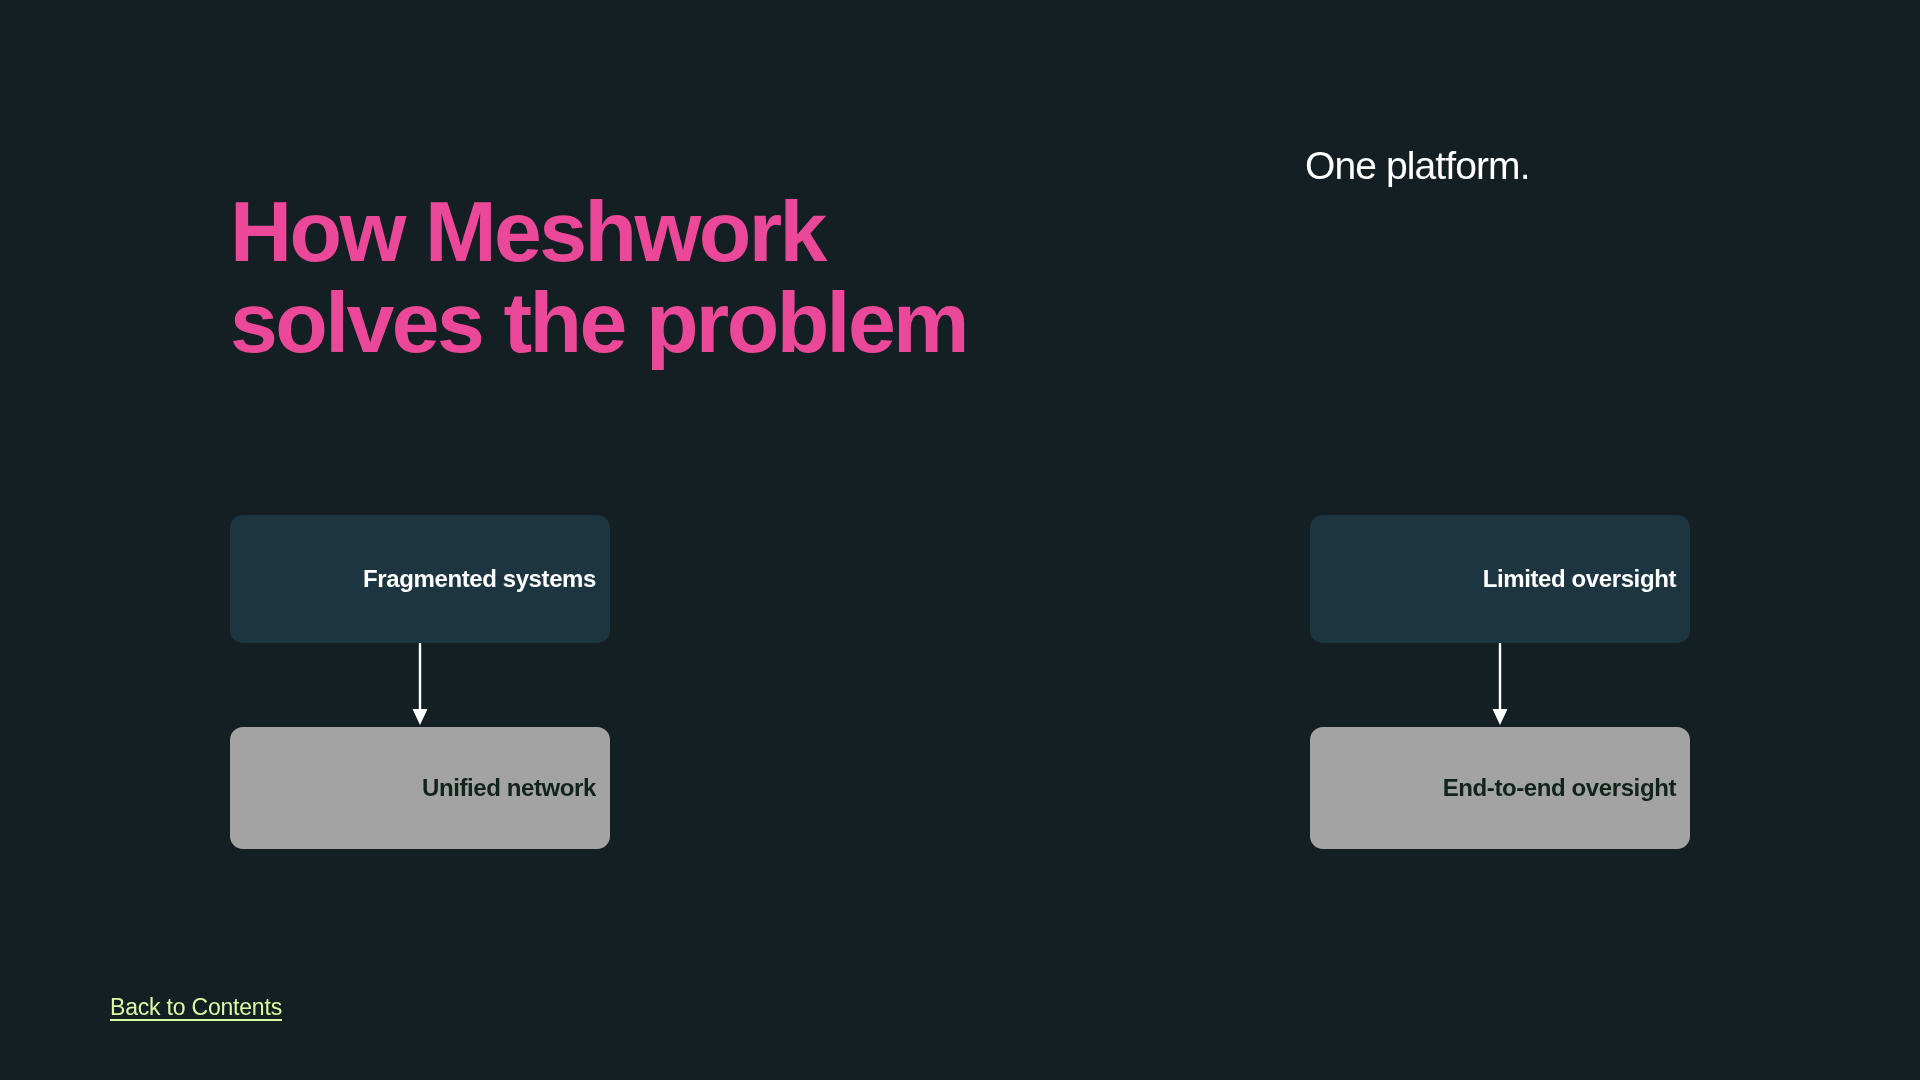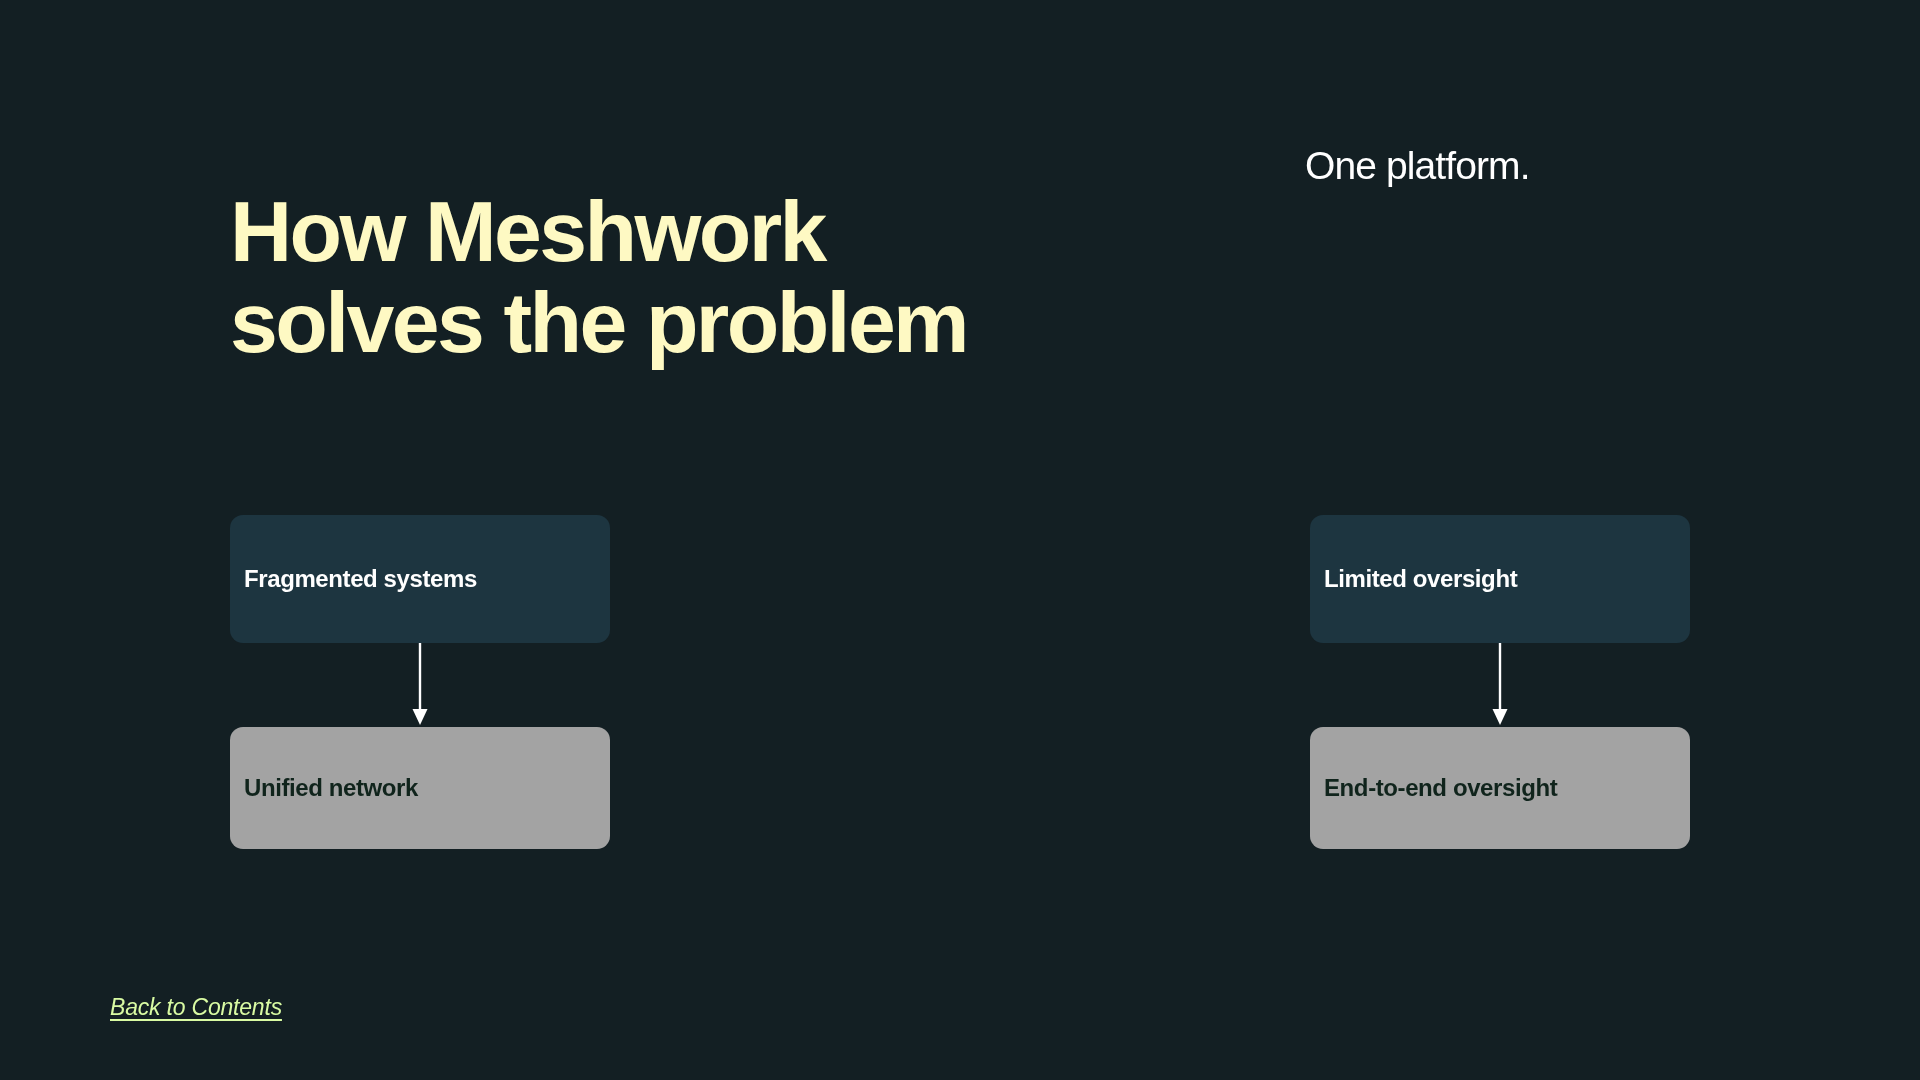--- a/index.html
+++ b/index.html
@@ -25,21 +25,21 @@
   
   #headline {
     position: absolute;
     left: 230px;
     top: 128px;
     width: 960px;
     font-size: 86px;
     line-height: 1.06;
     font-weight: 700;
     letter-spacing: -2.6px;
-    color: #fef9c3;
+    color: #ec4899;
   }
   #headline .hl-line { display: block; white-space: nowrap; }
 
   #subhead {
     position: absolute;
     left: 1305px;
     top: 142px;
     width: 560px;
     font-size: 39px;
     line-height: 1.22;
@@ -67,21 +67,21 @@
   .col-1 { left: 540px; }
   .col-2 { left: 1080px; }
 
   .card {
     position: absolute;
     left: 0;
     width: 380px;
     box-sizing: border-box;
     display: flex;
     align-items: center;
-    justify-content: flex-start;
+    justify-content: flex-end;
     text-align: center;
     font-size: 24px;
     font-weight: 700;
     letter-spacing: -0.4px;
     border-radius: 13px;
     padding: 0 14px;
   }
   .card-problem {
     top: 0;
     height: 128px;
@@ -112,21 +112,20 @@
     left: 110px;
     top: 994px;
     font-size: 23px;
     font-weight: 400;
     letter-spacing: -0.2px;
     color: #d9fba3;
     text-decoration: underline;
     text-underline-offset: 4px;
     text-decoration-thickness: 1.5px;
     cursor: pointer;
-    font-style: italic;
   }
 </style>
 </head>
 <body>
 
 <div id="slide">
 
   <h1 id="headline">
     <span class="hl-line">How Meshwork</span>
     <span class="hl-line">solves the problem</span>

